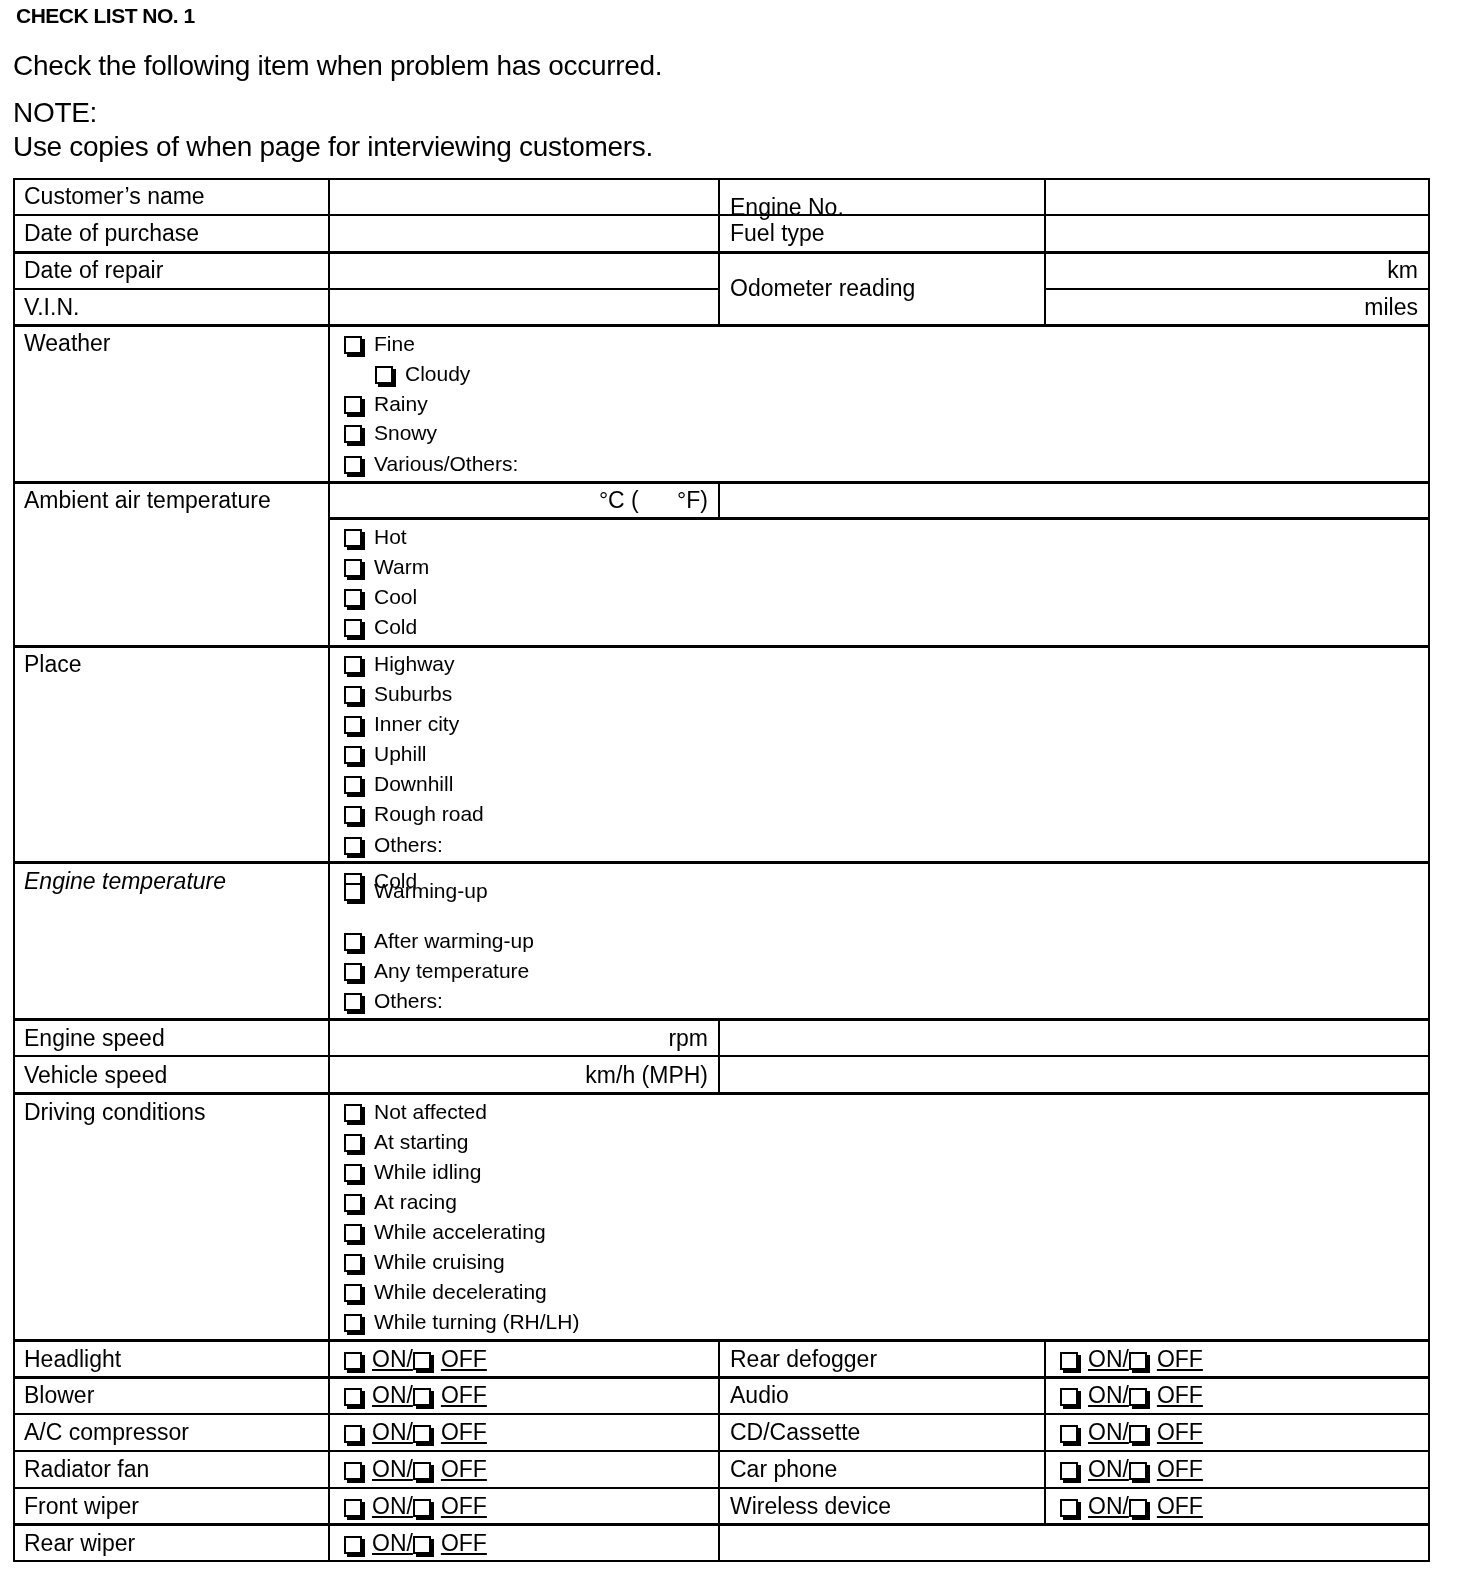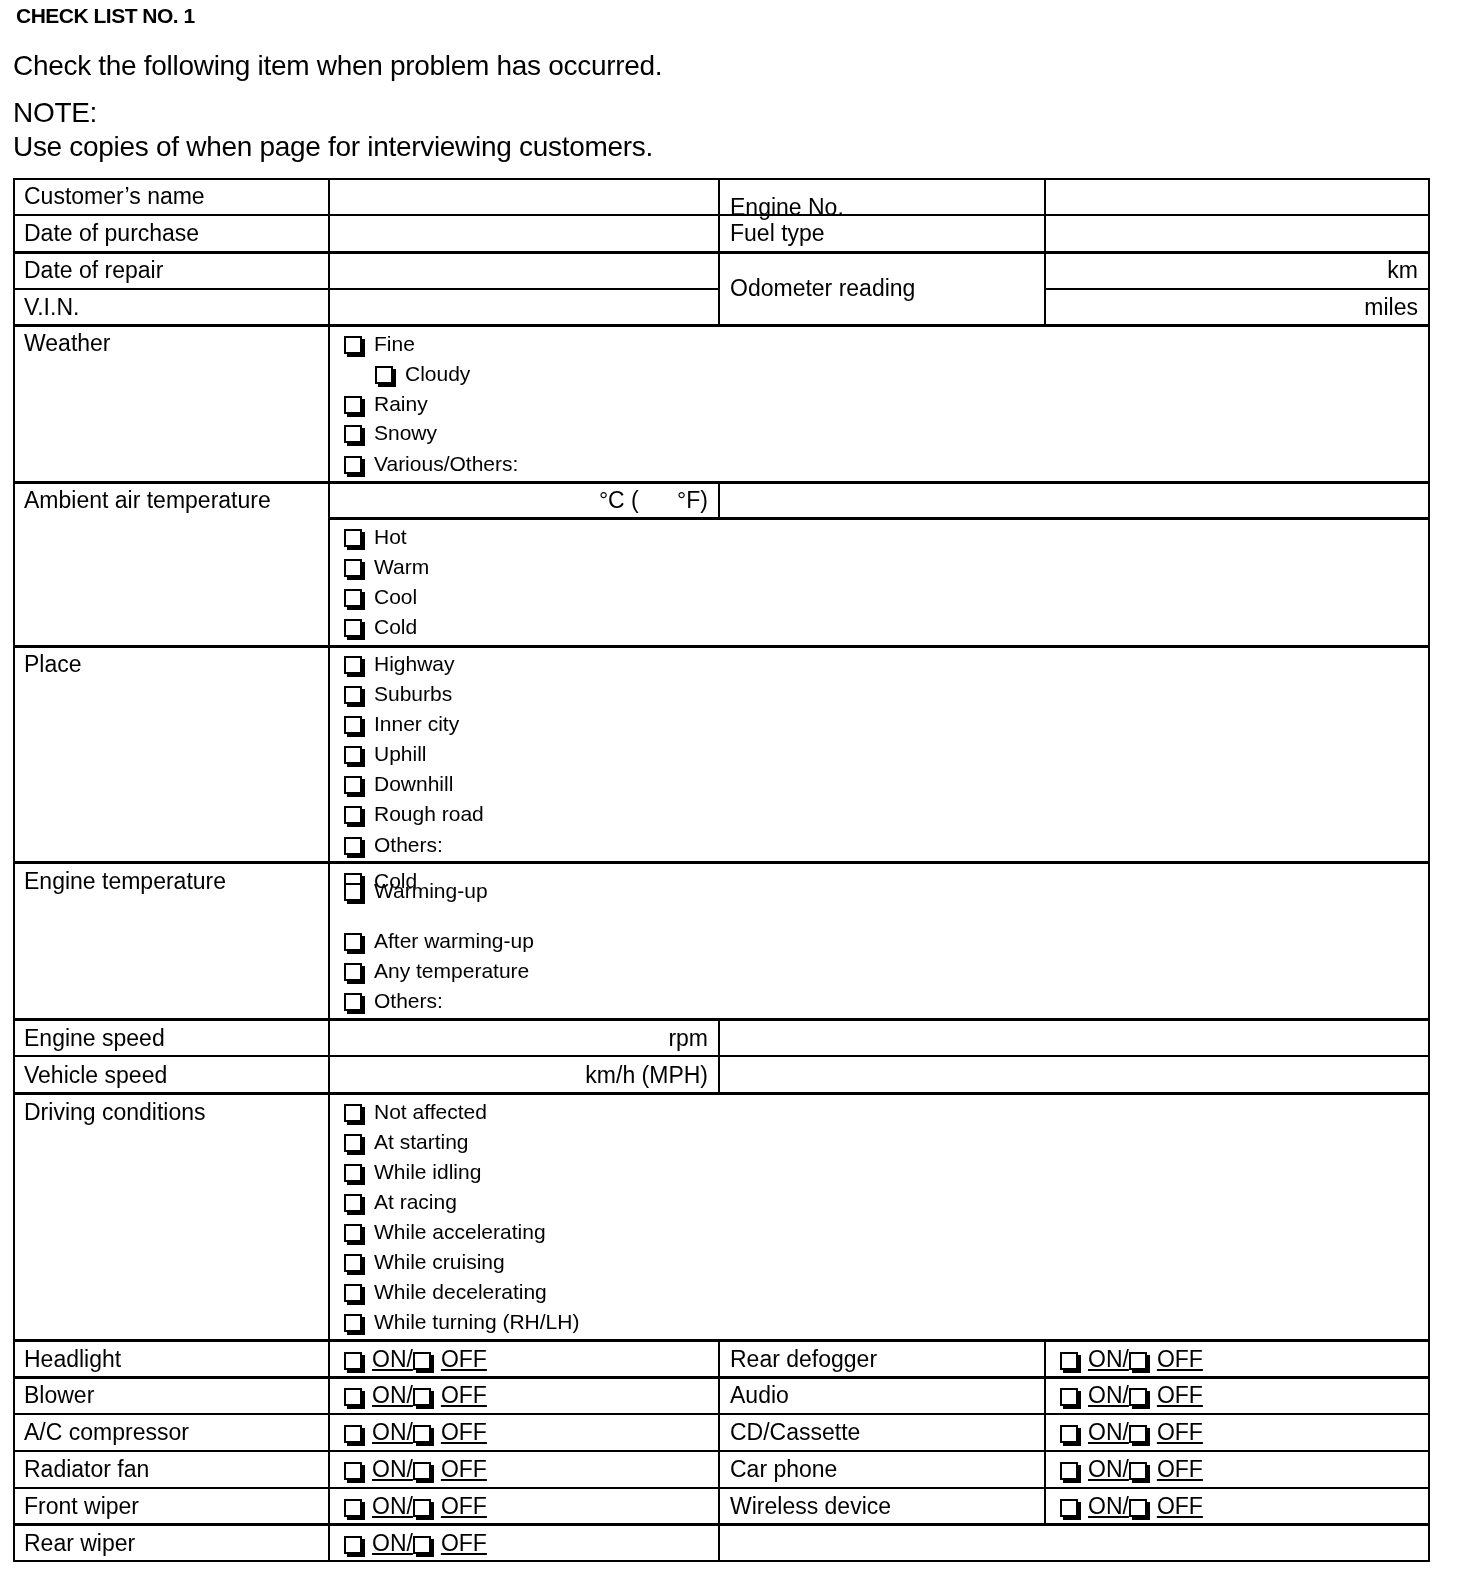--- a/index.html
+++ b/index.html
@@ -108,21 +108,21 @@
 
 <div class="t" style="left:24px; top:649px;">Place</div>
 <div class="opt" style="left:344px; top:649px;"><span class="cb"></span><span>Highway</span></div>
 <div class="opt" style="left:344px; top:679px;"><span class="cb"></span><span>Suburbs</span></div>
 <div class="opt" style="left:344px; top:709px;"><span class="cb"></span><span>Inner city</span></div>
 <div class="opt" style="left:344px; top:739px;"><span class="cb"></span><span>Uphill</span></div>
 <div class="opt" style="left:344px; top:769px;"><span class="cb"></span><span>Downhill</span></div>
 <div class="opt" style="left:344px; top:799px;"><span class="cb"></span><span>Rough road</span></div>
 <div class="opt" style="left:344px; top:830px;"><span class="cb"></span><span>Others:</span></div>
 
-<div class="t" style="left:24px; top:866px;">Engine temperature</div>
+<div class="t" style="left:24px; top:866px;font-style:italic;">Engine temperature</div>
 <div class="opt" style="left:344px; top:866px;"><span class="cb"></span><span>Cold</span></div>
 <div class="opt" style="left:344px; top:876px;text-align:center;"><span class="cb"></span><span>Warming-up</span></div>
 <div class="opt" style="left:344px; top:926px;"><span class="cb"></span><span>After warming-up</span></div>
 <div class="opt" style="left:344px; top:956px;"><span class="cb"></span><span>Any temperature</span></div>
 <div class="opt" style="left:344px; top:986px;"><span class="cb"></span><span>Others:</span></div>
 
 <div class="t" style="left:24px; top:1023px;">Engine speed</div>
 <div class="t r" style="left:332px; width:376px; top:1023px;">rpm</div>
 <div style="position:absolute; left:332px; top:1023px; width:300px; height:30px;"></div>
 <div class="t" style="left:24px; top:1060px;">Vehicle speed</div>

